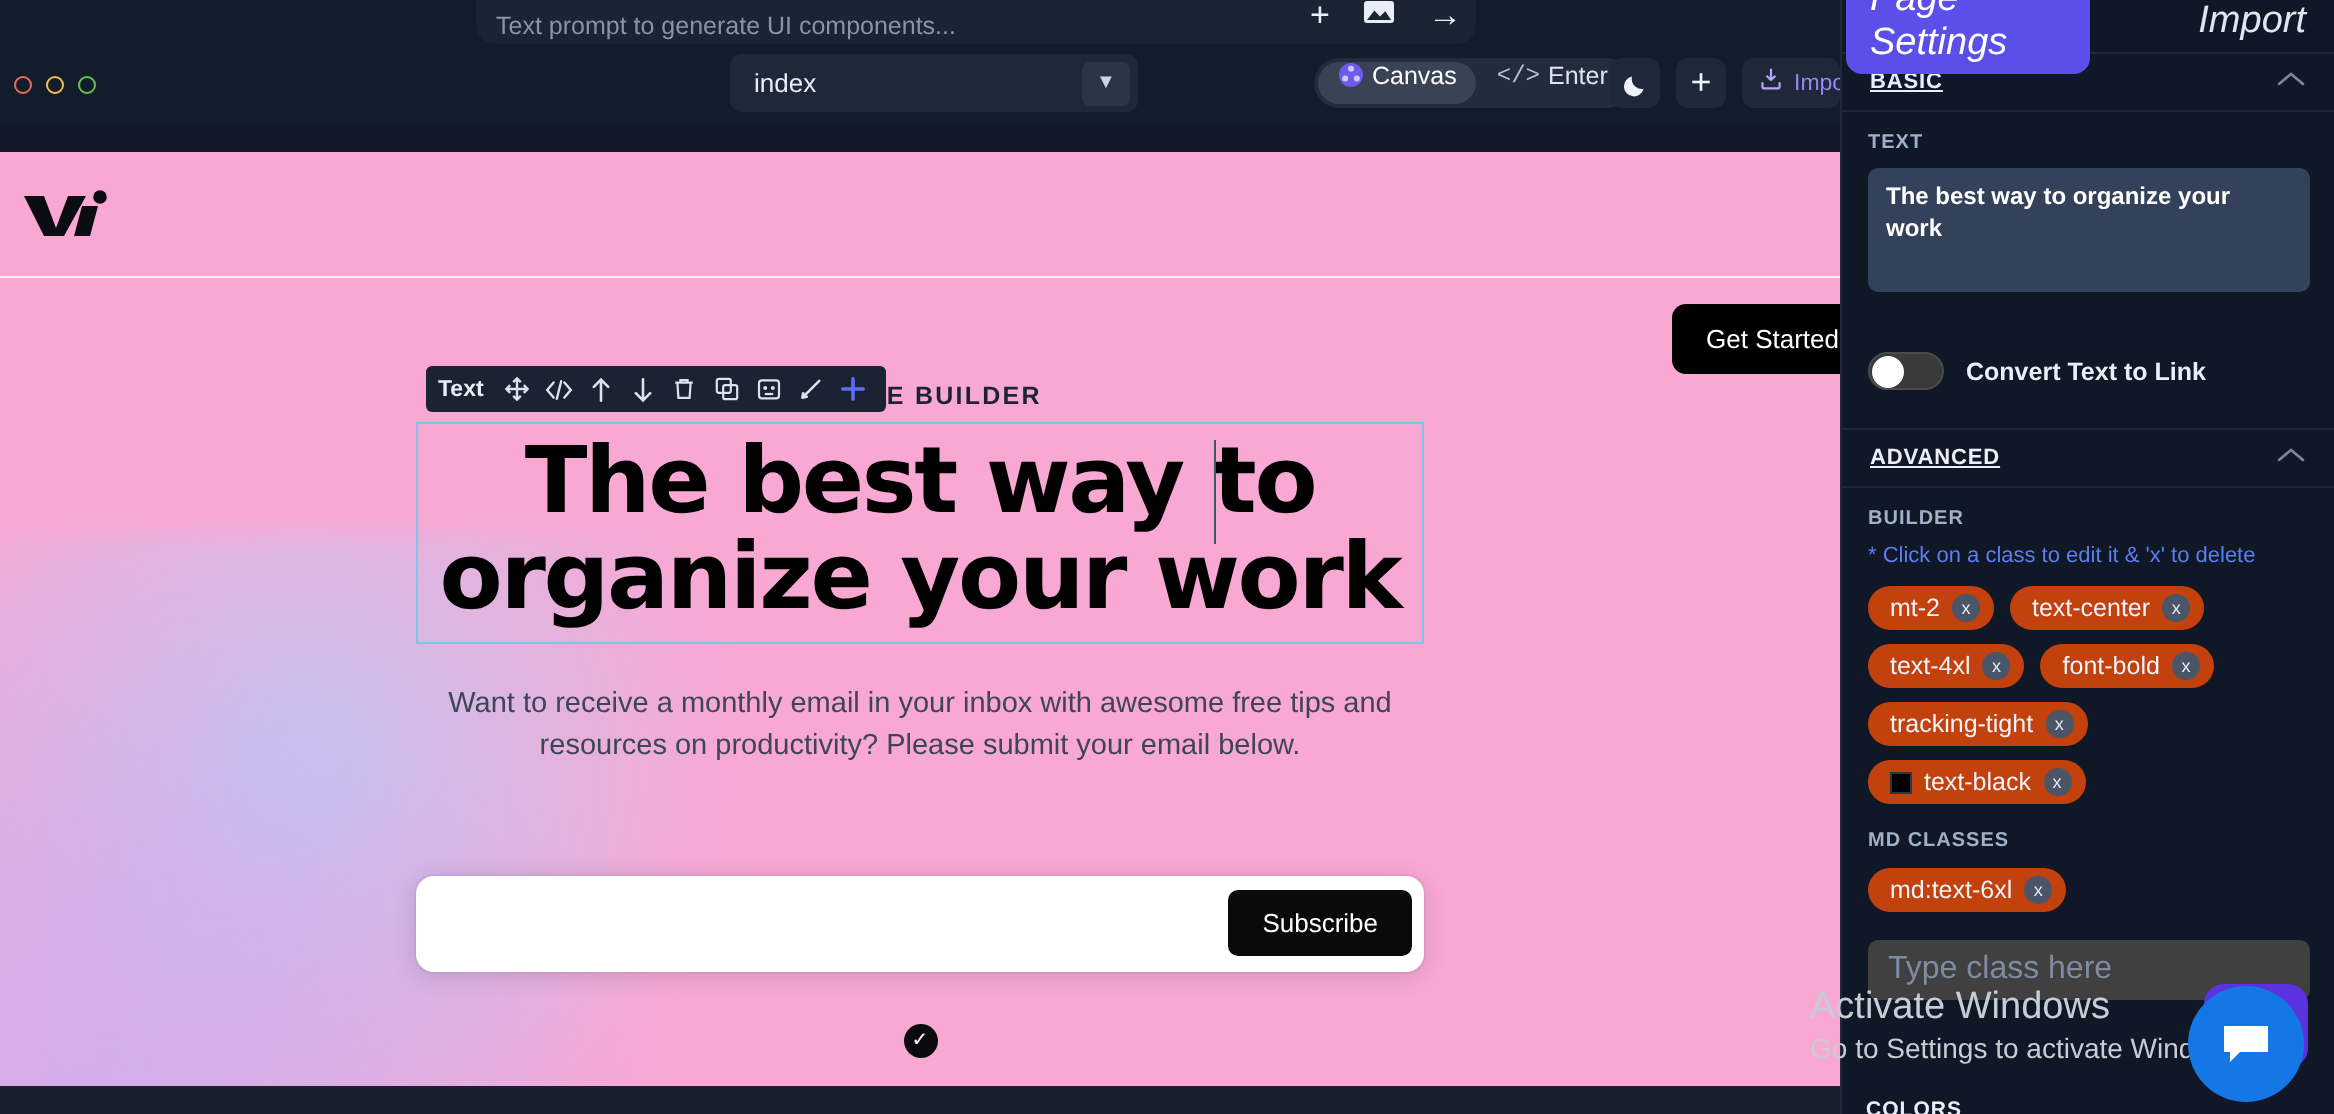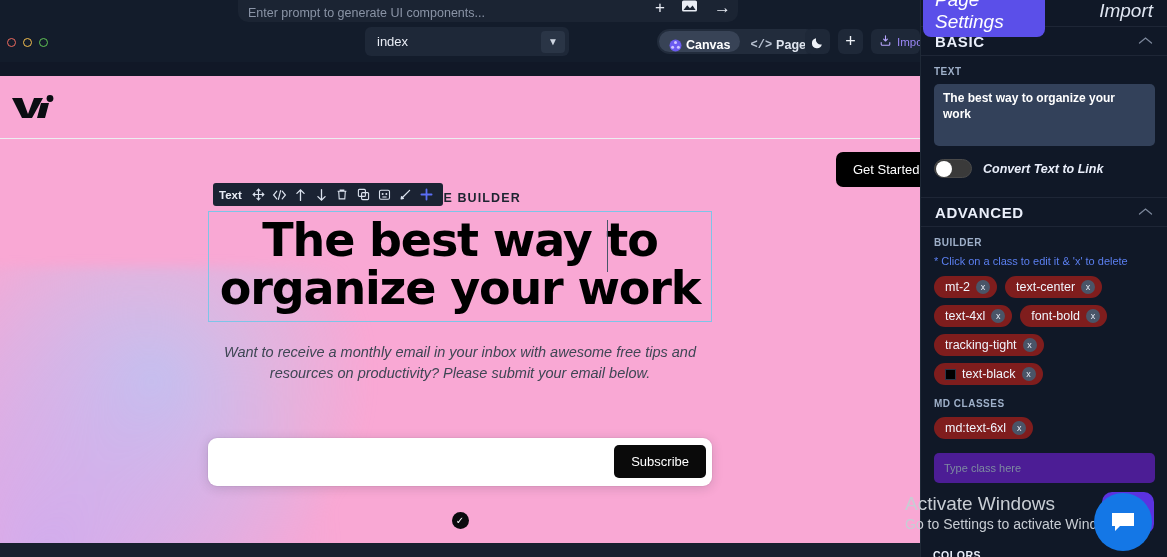--- a/index.html
+++ b/index.html
@@ -56,23 +56,23 @@
     display: flex; align-items: center; justify-content: center;
     font-size: 10px; color: #cfd6e2;
   }
 
   .mode-group {
     position: absolute; left: 657px; top: 29px; height: 25px;
     background: #222c3c; border-radius: 13px;
     display: flex; align-items: center; padding: 2px;
   }
   .mode-pill {
-    display: flex; align-items: flex-end; gap: 4px;
+    display: flex; align-items: flex-start; gap: 4px;
     height: 21px; padding: 0 10px; border-radius: 11px;
-    font-size: 12.5px; color: #dfe5ef; white-space: nowrap; font-weight: bold;
+    font-size: 12.5px; color: #dfe5ef; white-space: nowrap;
   }
   .mode-pill.active { background: #384356; color: #fff; }
   .palette-ico { width: 13px; height: 13px; }
   .code-ico { font-size: 12px; color: #b9c2d2; font-family: "Liberation Mono", monospace; }
 
   .icon-btn {
     position: absolute; top: 29px; width: 25px; height: 25px;
     border-radius: 6px; background: #1e2838;
     display: flex; align-items: center; justify-content: center;
     color: #e5eaf3; font-size: 15px;
@@ -125,21 +125,21 @@
     font-size: 46px; line-height: 1.05; font-weight: 700;
     letter-spacing: -.025em; color: #000;
     font-family: "DejaVu Sans", sans-serif;
   }
   .caret {
     position: absolute; left: 398px; top: 8px; width: 1.4px; height: 52px;
     background: #475569;
   }
   .hero-sub {
     width: 510px; margin: 20px auto 16px;
-    font-size: 14.5px; line-height: 1.45; color: #3e4654; font-style: italic;
+    font-size: 14.5px; line-height: 1.45; color: #3e4654;
   }
 
   
   .el-toolbar {
     position: absolute; left: 213px; top: 183px; height: 23px;
     background: #1b2333; border-radius: 3px;
     display: flex; align-items: center; gap: 0; padding: 0 6px;
     z-index: 8;
   }
   .el-toolbar .tag {
@@ -187,65 +187,65 @@
     position: relative; top: -2px; font-style: italic;
   }
   .ptab.active { background: #5b4fe9; color: #fff; font-weight: 400; }
   .ptab.history { margin-left: 42px; }
 
   .sec-head {
     height: 30px; border-top: 1px solid #1e2636; border-bottom: 1px solid #1e2636;
     display: flex; align-items: center; justify-content: space-between;
     padding: 0 14px;
   }
-  .sec-head .t { font-size: 15px; font-weight: 700; color: #eaeffa; letter-spacing: .04em; }
+  .sec-head .t { font-size: 11px; font-weight: 700; color: #eaeffa; letter-spacing: .04em; text-decoration: underline; }
   .chev-up { color: #7c879b; font-size: 11px; }
 
   .sec-body { padding: 10px 13px 8px; }
   .field-label {
     font-size: 10px; font-weight: 700; color: #9fb0c9; letter-spacing: .05em;
     margin-bottom: 7px;
   }
   .text-area {
     width: 221px; height: 62px; background: #33415a; border-radius: 5px;
     padding: 7px 9px; font-size: 12px; font-weight: 700; color: #ffffff;
     line-height: 1.3;
   }
-  .toggle-row { display: flex; align-items: center; gap: 11px; margin: 13px 0 11px; font-style: italic; }
+  .toggle-row { display: flex; align-items: center; gap: 11px; margin: 30px 0 11px; }
   .toggle {
     width: 38px; height: 19px; border-radius: 10px; background: #3a3a3a;
     position: relative; border: 1px solid #4a4a4a;
   }
   .toggle .knob {
     position: absolute; left: 1px; top: 1px; width: 16px; height: 16px;
     border-radius: 50%; background: #fff;
   }
   .toggle-label { font-size: 12.5px; font-weight: 700; color: #e9eefa; }
 
   .classes-note { font-size: 11px; color: #5b7ff0; margin: 4px 0 9px; }
   .chip-row { display: flex; flex-wrap: wrap; gap: 7px 8px; }
   .chip {
     display: inline-flex; align-items: center; gap: 6px;
-    background: #7f1d1d; border-radius: 12px; padding: 4px 7px 4px 11px;
+    background: #c2410c; border-radius: 12px; padding: 4px 7px 4px 11px;
     font-size: 12.5px; color: #f0f4fc; white-space: nowrap;
   }
   .chip .x {
     width: 14px; height: 14px; border-radius: 50%; background: #4a5568;
     color: #e6ebf5; font-size: 9px; display: flex; align-items: center;
     justify-content: center;
   }
   .chip .swatch { width: 11px; height: 11px; background: #000; border: 1px solid #2b3648; }
   .sub-label {
     font-size: 10px; font-weight: 700; color: #9fb0c9; letter-spacing: .05em;
     margin: 13px 0 8px;
   }
   .class-input {
-    margin-top: 14px; width: 221px; height: 30px; background: #4c1d95;
+    margin-top: 14px; width: 221px; height: 30px; background: #404040;
     border-radius: 5px; display: flex; align-items: center; padding: 0 10px;
-    font-size: 11px; color: #7e8ba1;
+    font-size: 16px; color: #7e8ba1;
   }
   .colors-label {
     position: absolute; left: 933px; top: 549px;
     font-size: 10.5px; font-weight: 700; color: #eaeffa; letter-spacing: .05em;
   }
 
   
   .watermark {
     position: absolute; left: 905px; top: 492px; width: 280px;
     color: #cbd0d6; text-align: left; pointer-events: none; z-index: 30;
@@ -270,21 +270,21 @@
     background: #18202e;
   }
 </style>
 </head>
 <body>
 
 <div id="app">
 
   <div class="prompt-strip">
     <div class="prompt-box">
-      <span class="prompt-placeholder">Enter prompt to generate UI components...</span>
+      <span class="prompt-placeholder">Text prompt to generate UI components...</span>
     </div>
     <div class="prompt-icons">
       <span class="pi">+</span>
       <span class="pi">
         <svg width="17" height="14" viewBox="0 0 17 14" fill="none">
           <rect x="1" y="1.5" width="15" height="11" rx="1.6" fill="#e9edf5"></rect>
           <path d="M2.5 11 L6.2 6.2 L9 9.3 L11.6 6.6 L14.6 11 Z" fill="#1b2433"></path>
         </svg>
       </span>
       <span class="pi">→</span>
@@ -311,21 +311,21 @@
           <circle cx="6.5" cy="6.5" r="6" fill="#6b5bf0"></circle>
           <circle cx="6.5" cy="3.4" r="1.5" fill="#cfc7ff"></circle>
           <circle cx="3.6" cy="8.2" r="1.5" fill="#cfc7ff"></circle>
           <circle cx="9.4" cy="8.2" r="1.5" fill="#cfc7ff"></circle>
         </svg>
       </span>
       <span>Canvas</span>
     </div>
     <div class="mode-pill">
       <span class="code-ico">&lt;/&gt;</span>
-      <span>Page</span>
+      <span>Enter</span>
     </div>
   </div>
 
   <div class="icon-btn moon">
     <svg width="14" height="14" viewBox="0 0 14 14">
       <path d="M10.8 9.4A5 5 0 0 1 5 3.3a5 5 0 1 0 5.8 6.1Z" fill="#eef2f8"></path>
     </svg>
   </div>
   <div class="icon-btn plus">+</div>
 

